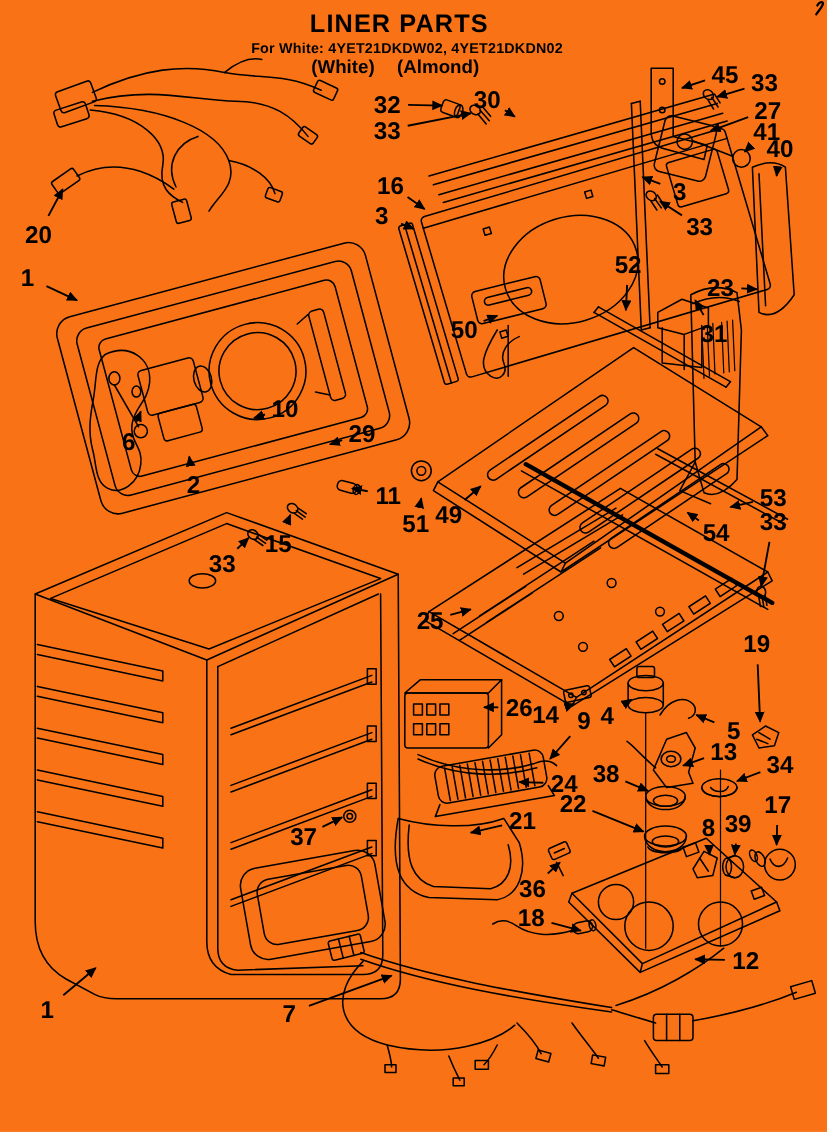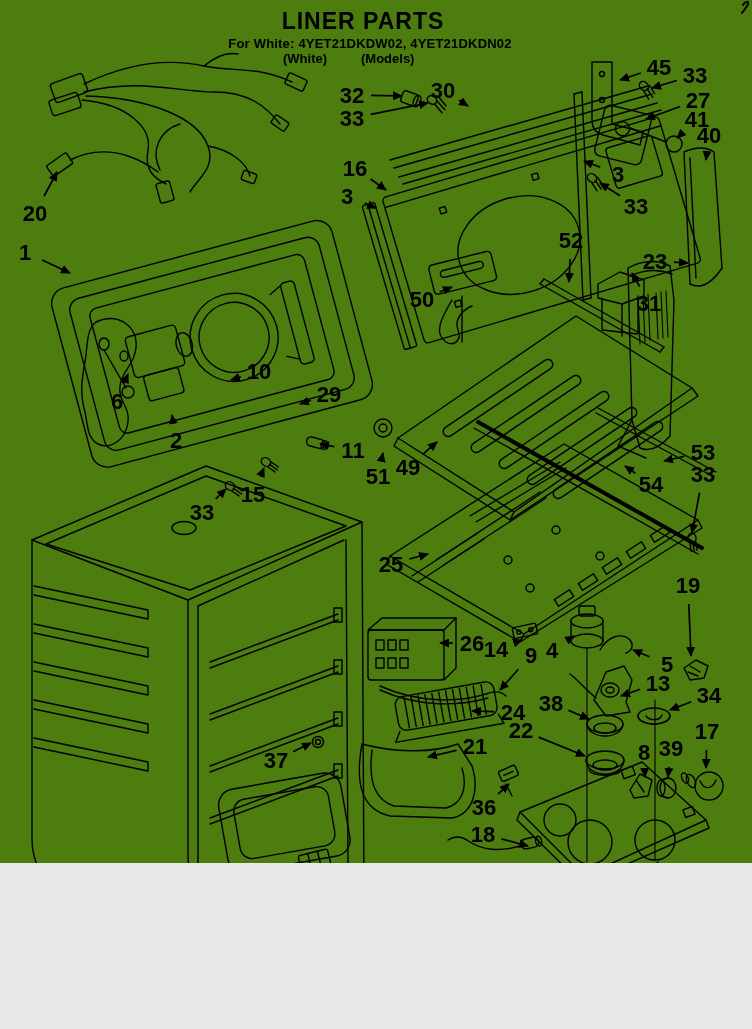--- a/index.html
+++ b/index.html
@@ -1,49 +1,49 @@
 <!DOCTYPE html>
 <html><head>
 <meta charset="utf-8">
 <style>
   html,body{margin:0;padding:0;background:#e8e8e8;}
   .page{
-    position:relative;width:752px;height:863px;background:#4d7c0f;
+    position:relative;width:752px;height:1029px;background:#f97316;
     font-family:"Liberation Sans",sans-serif;overflow:hidden;margin:0 auto;
   }
   .titleblock{position:absolute;left:0;top:8px;width:752px;text-align:center;z-index:5;}
   .title{
     font-size:23px;font-weight:bold;letter-spacing:1px;color:#000;
     transform:translateX(-13px);
   }
   .models{
     font-size:13px;font-weight:bold;color:#000;margin-top:1px;
     transform:translateX(-6px);letter-spacing:0.2px;
   }
-  .colors-line{position:relative;height:16px;font-size:13px;font-weight:bold;color:#000;}
+  .colors-line{position:relative;height:16px;font-size:17px;font-weight:bold;color:#000;}
   .colors-line .white-note{position:absolute;left:283px;top:0;}
   .colors-line .almond-note{position:absolute;left:361px;top:0;}
   svg#diagram{position:absolute;left:0;top:0;}
   .callout-num{
     font-family:"Liberation Sans",sans-serif;font-weight:bold;font-size:22px;
     fill:#000;stroke:none;text-anchor:middle;
   }
   .leader{stroke:#000;stroke-width:1.7;fill:none;}
 </style>
 </head>
 <body>
 
 <div class="page">
 
   <div class="titleblock">
     <div class="title">LINER PARTS</div>
     <div class="models"><span>For White:</span>&nbsp;<span>4YET21DKDW02,</span>&nbsp;<span>4YET21DKDN02</span></div>
     <div class="colors-line">
       <span class="white-note">(White)</span>
-      <span class="almond-note">(Models)</span>
+      <span class="almond-note">(Almond)</span>
     </div>
   </div>
 
   <svg id="diagram" width="752" height="1029" viewBox="0 0 752 1029" xmlns="http://www.w3.org/2000/svg">
     <defs>
       <marker id="arrow" markerWidth="11" markerHeight="9" refX="9" refY="4.5" orient="auto" markerUnits="userSpaceOnUse">
         <path d="M0,0 L10,4.5 L0,9 Z" fill="#000"></path>
       </marker>
     </defs>
 

